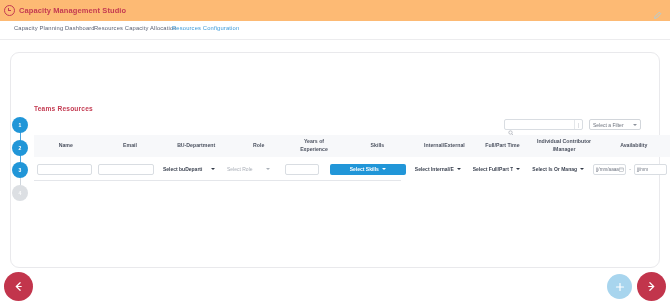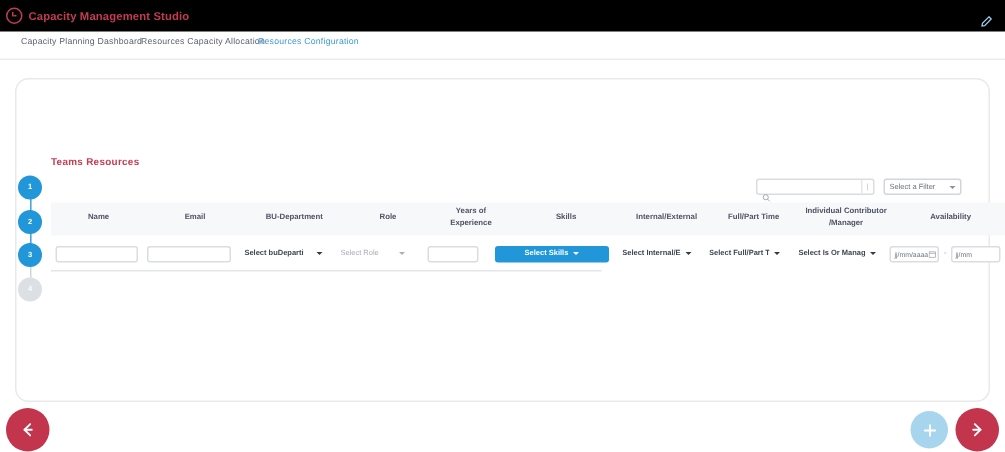--- a/index.html
+++ b/index.html
@@ -5,21 +5,21 @@
   html,body{margin:0;padding:0;}
   body{
     width:670px;height:301px;overflow:hidden;position:relative;
     background:#ffffff;
     font-family:"Liberation Sans",sans-serif;
     color:#3d4353;
   }
   .app{position:absolute;inset:0;background:#ffffff;}
 
   
-  .topbar{position:absolute;left:0;top:0;width:670px;height:21px;background:#000000;}
+  .topbar{position:absolute;left:0;top:0;width:670px;height:21px;background:#fdba74;}
   .brand{position:absolute;left:4px;top:5px;display:flex;align-items:center;gap:4px;}
   .brand-icon{width:9px;height:9px;border-radius:50%;border:1.2px solid #c43b52;
     position:relative;display:block;}
   .brand-icon:before{content:"";position:absolute;left:3.2px;top:1.6px;width:1px;height:3px;
     background:#c43b52;}
   .brand-icon:after{content:"";position:absolute;left:3.8px;top:4px;width:2.4px;height:1px;
     background:#c43b52;}
   .brand-title{font-size:7.5px;font-weight:bold;color:#c43b52;letter-spacing:.1px;white-space:nowrap;}
   .edit-icon{position:absolute;right:8px;top:6px;width:9px;height:9px;}
 

